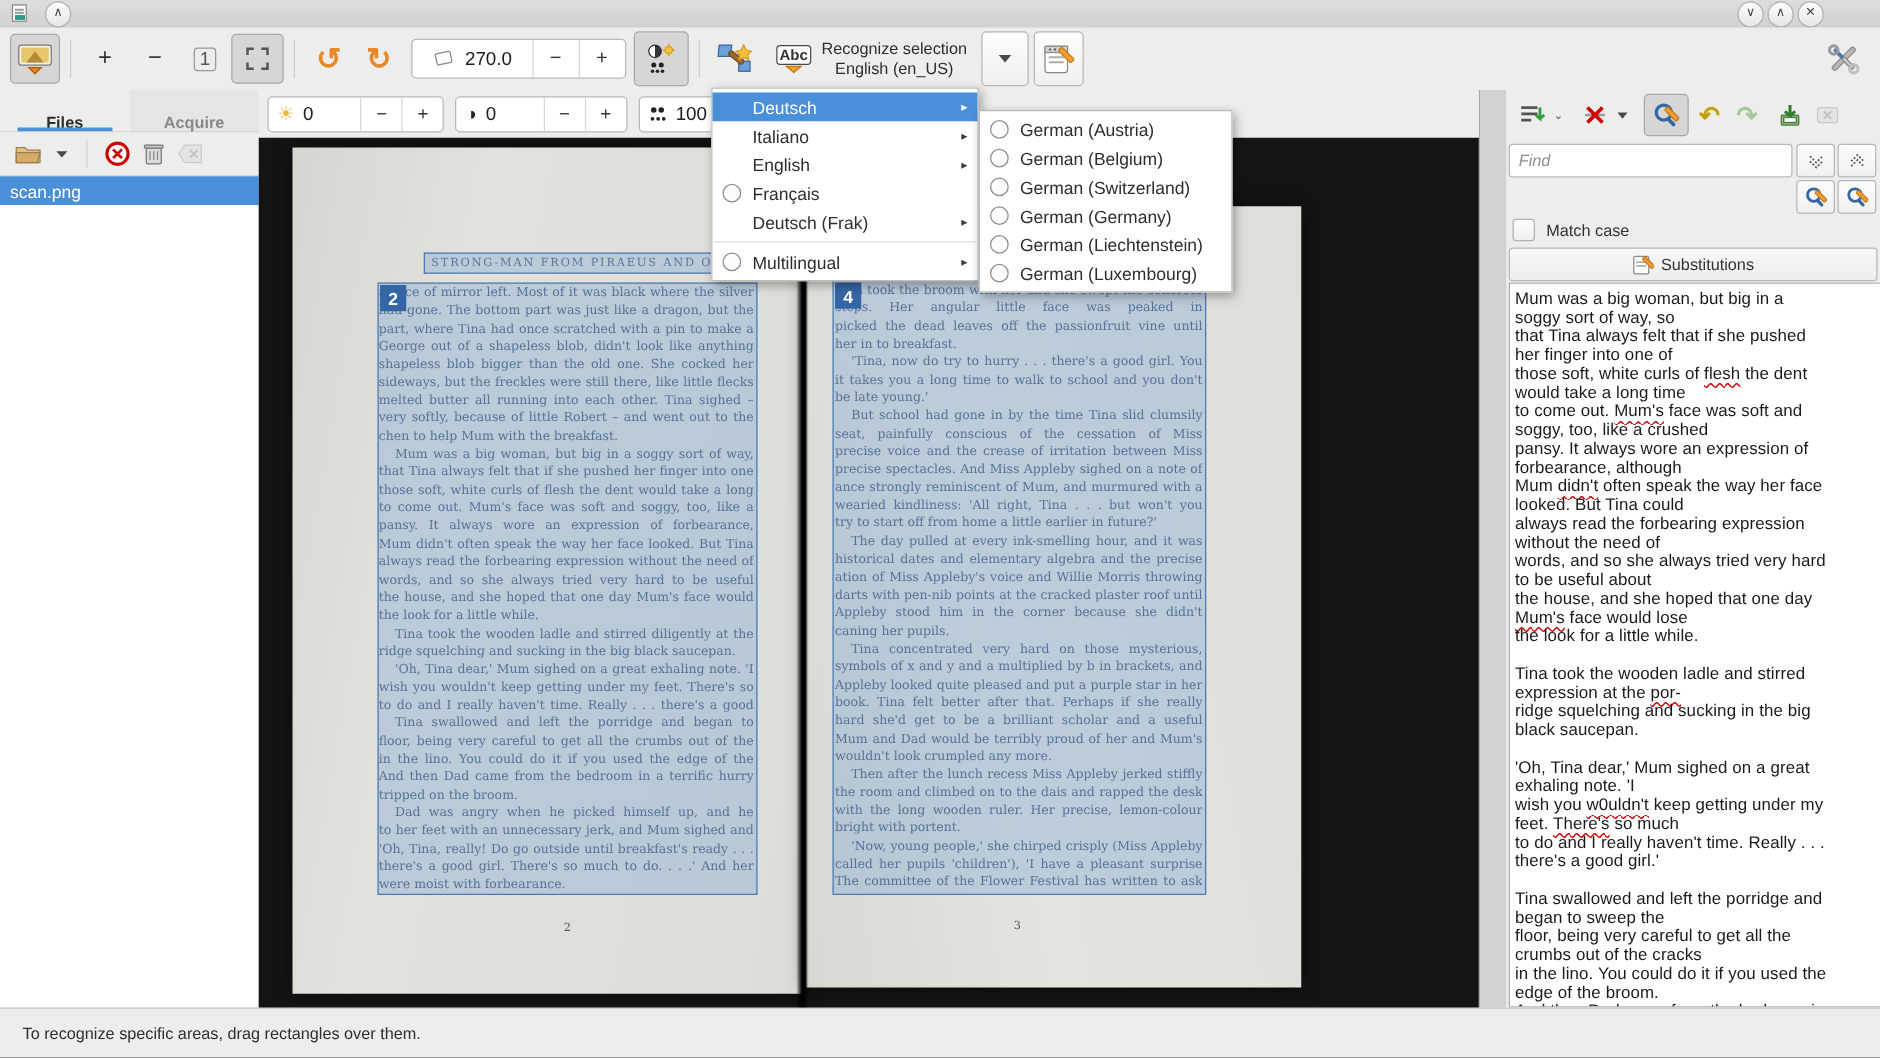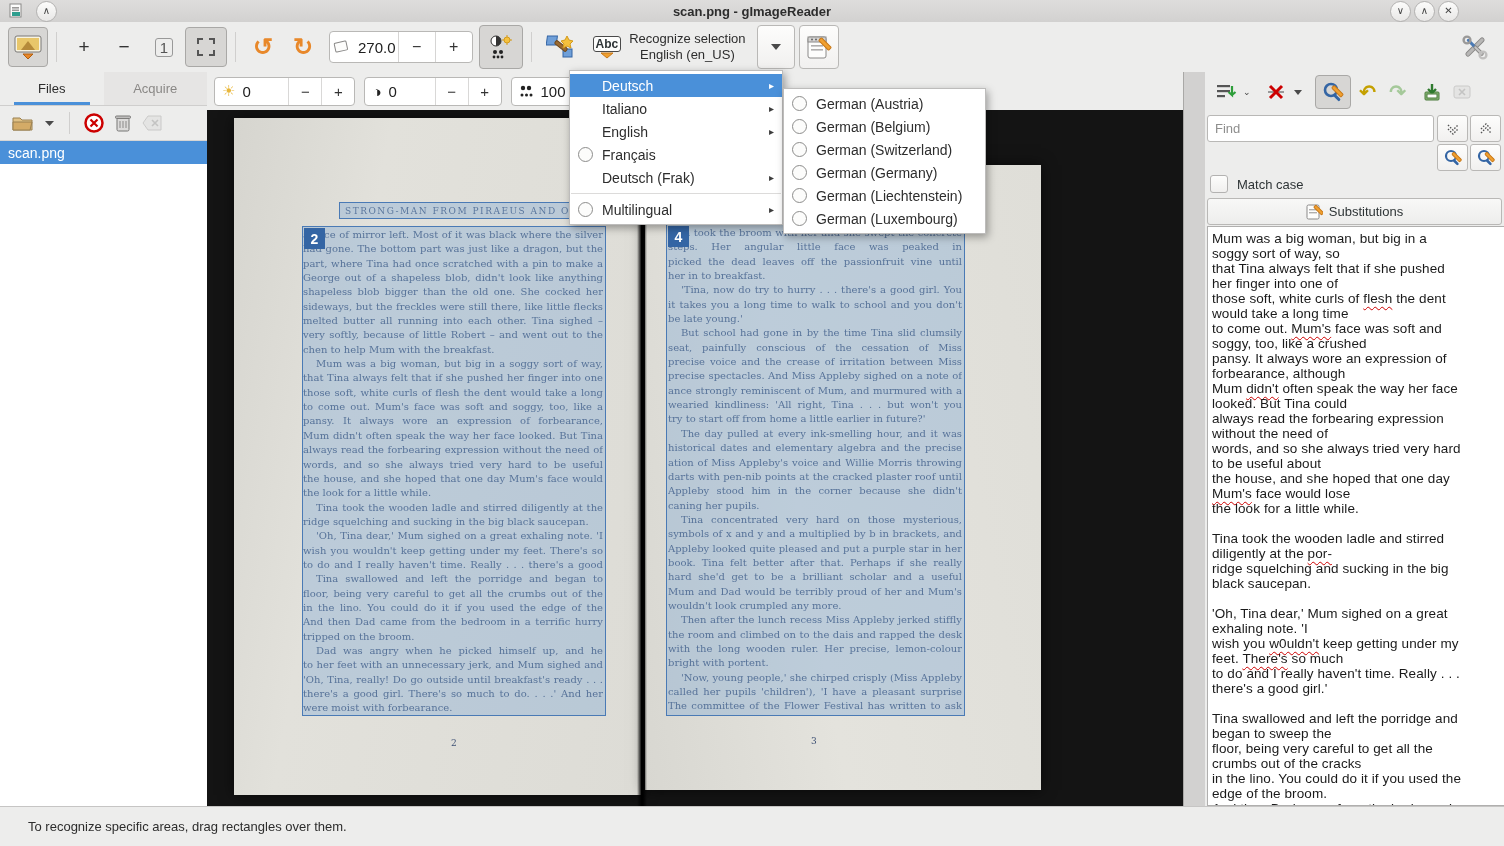--- a/index.html
+++ b/index.html
@@ -13,37 +13,37 @@
   .wbtn{width:19px;height:19px;border-radius:50%;border:1px solid #b3b2b1;background:linear-gradient(#fcfcfb,#e8e7e6);
         display:flex;align-items:center;justify-content:center;font-size:10px;color:#444;line-height:1}
   
   .maintb{left:0;top:22px;width:1504px;height:50px;background:#ededec;border-bottom:1px solid #e0dfde;display:flex;align-items:center}
   .tbtn{height:40px;min-width:38px;border-radius:4px;border:1px solid transparent;display:flex;align-items:center;
         justify-content:center;margin:0 1px;box-sizing:border-box}
   .tbtn.boxed{background:linear-gradient(#fdfdfc,#f1f0ef);border-color:#b9b8b6}
   .tbtn.pressed{background:#d7d6d4;border-color:#a9a8a6}
   .vsep{width:1px;height:30px;background:#d0cfce;margin:0 7px}
   .spin{display:flex;align-items:center;background:#fff;border:1px solid #b9b8b6;border-radius:4px;height:32px;box-sizing:border-box}
-  .spin .val{padding:0 2px;font-size:15px;color:#202020;display:flex;align-items:center;gap:8px}
+  .spin .val{padding:0 16px;font-size:15px;color:#202020;display:flex;align-items:center;gap:8px}
   .spin .sbtn{width:36px;height:30px;display:flex;align-items:center;justify-content:center;border-left:1px solid #d6d5d4;
               font-size:16px;color:#333}
   .glyphbtn{font-size:19px;color:#333}
   .recbtn{display:flex;align-items:center;gap:8px;padding:0 10px;height:44px;border-radius:4px}
   .rectext{text-align:center;line-height:16px;font-size:13px;color:#2d2d2d}
   .abcbox{font-weight:bold;font-size:12px;border:1.5px solid #4a4a4a;border-radius:3px;padding:0 2px;background:#fdfdfc}
   
   .ctrlbar{left:207px;top:72px;width:976px;height:38px;background:#ededec;display:flex;align-items:center;z-index:3}
   .cspin{display:flex;align-items:center;background:#fff;border:1px solid #b9b8b6;border-radius:4px;height:29px;margin-right:9px;box-sizing:border-box}
   .cspin .icon{padding:0 7px}
   .cspin .num{min-width:46px;font-size:15px;color:#202020}
   .cspin .sbtn{width:32px;height:27px;display:flex;align-items:center;justify-content:center;border-left:1px solid #d9d8d7;font-size:15px;color:#333}
   
   .leftpanel{left:0;top:72px;width:207px;height:734px;background:#fff;border-right:1px solid #a9a8a6}
   .tabs{height:33px;background:#e6e5e4;display:flex;border-bottom:1px solid #cfcecd}
-  .tab{flex:1;display:flex;align-items:center;justify-content:center;font-weight:normal;color:#8a8886;position:relative}
+  .tab{flex:1;display:flex;align-items:flex-end;justify-content:center;font-weight:bold;color:#8a8886;position:relative}
   .tab.active{color:#2d2d2d;background:#ededec}
   .tab.active:after{content:"";position:absolute;left:14px;right:14px;bottom:0;height:3px;background:#4a90d9}
   .ltb{height:34px;background:#ededec;border-bottom:1px solid #d6d5d4;display:flex;align-items:center;padding-left:12px;gap:10px}
   .filerow{height:23px;display:flex;align-items:center;padding-left:8px;font-size:14px}
   .filerow.sel{background:#4a90d9;color:#fff}
   
   .canvas{left:207px;top:110px;width:976px;height:696px;background:#141414;overflow:hidden;z-index:1}
   .page{position:absolute;box-shadow:0 0 14px rgba(0,0,0,.6)}
   .pageL{left:27px;top:8px;width:409px;height:677px;background:linear-gradient(100deg,#d6d5cf,#e2e1db 30%,#dddcd6)}
   .pageR{left:438px;top:55px;width:396px;height:625px;background:linear-gradient(80deg,#d8d7d1,#e4e3dd 40%,#dfded8)}
@@ -81,28 +81,27 @@
   .chk{width:16px;height:16px;border:1px solid #b3b2b1;border-radius:3px;background:linear-gradient(#fdfdfc,#f0efee)}
   .subbtn{position:absolute;left:2px;top:126px;width:295px;height:27px;border:1px solid #b9b8b6;border-radius:3px;
           background:linear-gradient(#f8f8f7,#ededec);display:flex;align-items:center;justify-content:center;gap:6px;box-sizing:border-box}
   .outarea{position:absolute;left:2px;top:154px;width:340px;height:580px;background:#fff;border:1px solid #b0afae;box-sizing:border-box;overflow:hidden}
   .outtext{position:absolute;left:4px;top:4px;right:16px;font-size:13.5px;color:#1a1a1a;letter-spacing:.1px}
   .oline{height:15px;line-height:15px;white-space:nowrap}
   .oline .err{text-decoration:underline wavy #cc0000 1px;text-underline-offset:3px}
   .sbtrack{position:absolute;right:1px;top:1px;width:13px;bottom:1px;background:#f4f3f2;border-left:1px solid #e2e1e0}
   .sbhandle{position:absolute;right:2px;top:62px;width:9px;height:410px;border-radius:5px;background:#b5b3b1}
   
-  .statusbar{left:0;top:806px;width:1504px;height:40px;background:#ededec;border-top:1px solid #c6c5c4;display:flex;align-items:center;padding-left:28px;box-sizing:border-box;color:#2d2d2d}
+  .statusbar{left:0;top:806px;width:1504px;height:40px;background:#ededec;border-top:1px solid #c6c5c4;display:flex;align-items:center;padding-left:18px;box-sizing:border-box;color:#2d2d2d}
   svg{display:block}
 </style>
 </head>
 <body>
 
 <div class="abs titlebar">
-  <span class="title">scan.png - gImageReader</span>
   <span style="margin-left:8px;z-index:1">
     <svg width="16" height="16">
         <rect x="2" y="1" width="11" height="13" fill="#fdfdfc" stroke="#8a8988"></rect>
         <rect x="4" y="9" width="8" height="4" fill="#2e9e8e"></rect>
         <rect x="4" y="4" width="7" height="1.6" fill="#9a9998"></rect>
         <rect x="4" y="6.5" width="7" height="1.6" fill="#9a9998"></rect>
       </svg>
   </span>
   <span class="wbtn" style="margin-left:12px;z-index:1">∧</span>
   <span style="position:absolute;right:45px;display:flex;gap:3px">
@@ -432,21 +431,21 @@
           <rect x="5" y="12" width="10" height="4" fill="#fdfdfc" stroke="#4a7a3a"></rect>
         </svg>
     </span>
     <span class="ricon dis">
       <svg width="18" height="18">
           <rect x="1" y="3" width="16" height="12" rx="2" fill="#d5d4d3" stroke="#8a8988"></rect>
           <path d="M6 6 l6 6 M12 6 l-6 6" stroke="#777" stroke-width="1.6"></path>
         </svg>
     </span>
   </div>
-  <input class="field" style="left: 2px; top: 43px; width: 227px;" placeholder="Find">
+  <input class="field" style="left: 2px; top: 43px; width: 227px; font-style: italic;" placeholder="Find">
   <span class="sqbtn" style="left:232px;top:43px">
     <svg width="14" height="12">
         <path d="M2 2 L7 7 L12 2 M2 6 L7 11 L12 6" fill="none" stroke="#555" stroke-width="1.4" stroke-dasharray="1.5 1.5"></path>
       </svg>
   </span>
   <span class="sqbtn" style="left:265px;top:43px">
     <svg width="14" height="12">
         <path d="M2 10 L7 5 L12 10 M2 6 L7 1 L12 6" fill="none" stroke="#555" stroke-width="1.4" stroke-dasharray="1.5 1.5"></path>
       </svg>
   </span>
@@ -494,21 +493,21 @@
         <div class="oline"><span>looked. But Tina could</span></div>
         <div class="oline"><span>always read the forbearing expression</span></div>
         <div class="oline"><span>without the need of</span></div>
         <div class="oline"><span>words, and so she always tried very hard</span></div>
         <div class="oline"><span>to be useful about</span></div>
         <div class="oline"><span>the house, and she hoped that one day</span></div>
         <div class="oline"><span class="err">Mum's</span><span> face would lose</span></div>
         <div class="oline"><span>the look for a little while.</span></div>
         <div class="oline"></div>
         <div class="oline"><span>Tina took the wooden ladle and stirred</span></div>
-        <div class="oline"><span>diligently at the </span><span class="err">por-</span></div>
+        <div class="oline"><span>expression at the </span><span class="err">por-</span></div>
         <div class="oline"><span>ridge squelching and sucking in the big</span></div>
         <div class="oline"><span>black saucepan.</span></div>
         <div class="oline"></div>
         <div class="oline"><span>'Oh, Tina dear,' Mum sighed on a great</span></div>
         <div class="oline"><span>exhaling note. 'I</span></div>
         <div class="oline"><span>wish you </span><span class="err">w0uldn't</span><span> keep getting under my</span></div>
         <div class="oline"><span>feet. </span><span class="err">There's</span><span> so much</span></div>
         <div class="oline"><span>to do and I really haven't time. Really . . .</span></div>
         <div class="oline"><span>there's a good girl.'</span></div>
         <div class="oline"></div>

